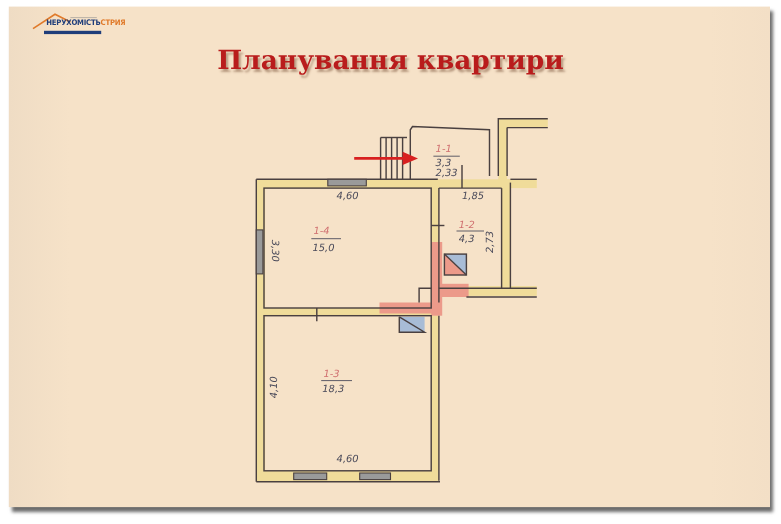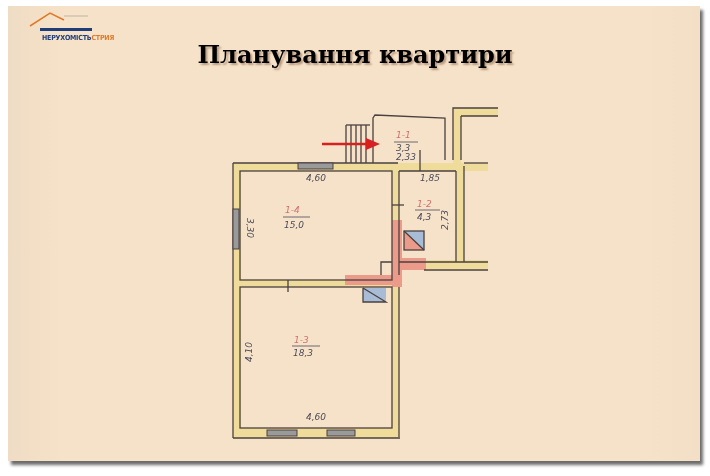--- a/index.html
+++ b/index.html
@@ -14,33 +14,33 @@
     background: linear-gradient(90deg, #efdcc4 0%, #f6e2c8 8%, #f6e2c8 92%, #f3dfc6 100%);
     box-shadow: 3px 4px 3px #6c6c6c;
   }
   .logo {
     position: absolute; left: 28px; top: 10px; width: 62px; height: 22px;
   }
   .logo-roof {
     position: absolute; left: 0; top: 0;
   }
   .logo-text {
-    position: absolute; left: 14px; top: 24px; font-size: 7px; font-weight: bold;
+    position: absolute; left: 14px; top: 7px; font-size: 7px; font-weight: bold;
     letter-spacing: -0.2px; white-space: nowrap;
     font-family: "DejaVu Sans Condensed","DejaVu Sans", sans-serif;
   }
   .logo-text .a { color: #1f3d7a; }
   .logo-text .b { color: #e07a2a; }
   .logo-bar {
     position: absolute; left: 12px; top: 18px; width: 52px; height: 3px; background: #1f3d7a;
   }
   .title {
     position: absolute; left: 0; width: 710px; top: 40px; text-align: center;
     font-family: "DejaVu Serif", serif; font-weight: bold; font-size: 24px;
-    color: #000000; text-shadow: 2px 2px 2px #b89a80;
+    color: #b91c1c; text-shadow: 2px 2px 2px #b89a80;
     letter-spacing: 0px;
   }
   svg.plan { position: absolute; left: 0; top: 0; }
   .lbl { font-family: "DejaVu Sans", sans-serif; font-style: italic; fill: #4a4a5a; }
 </style>
 </head>
 <body>
 
 <div class="slide"></div>
 

